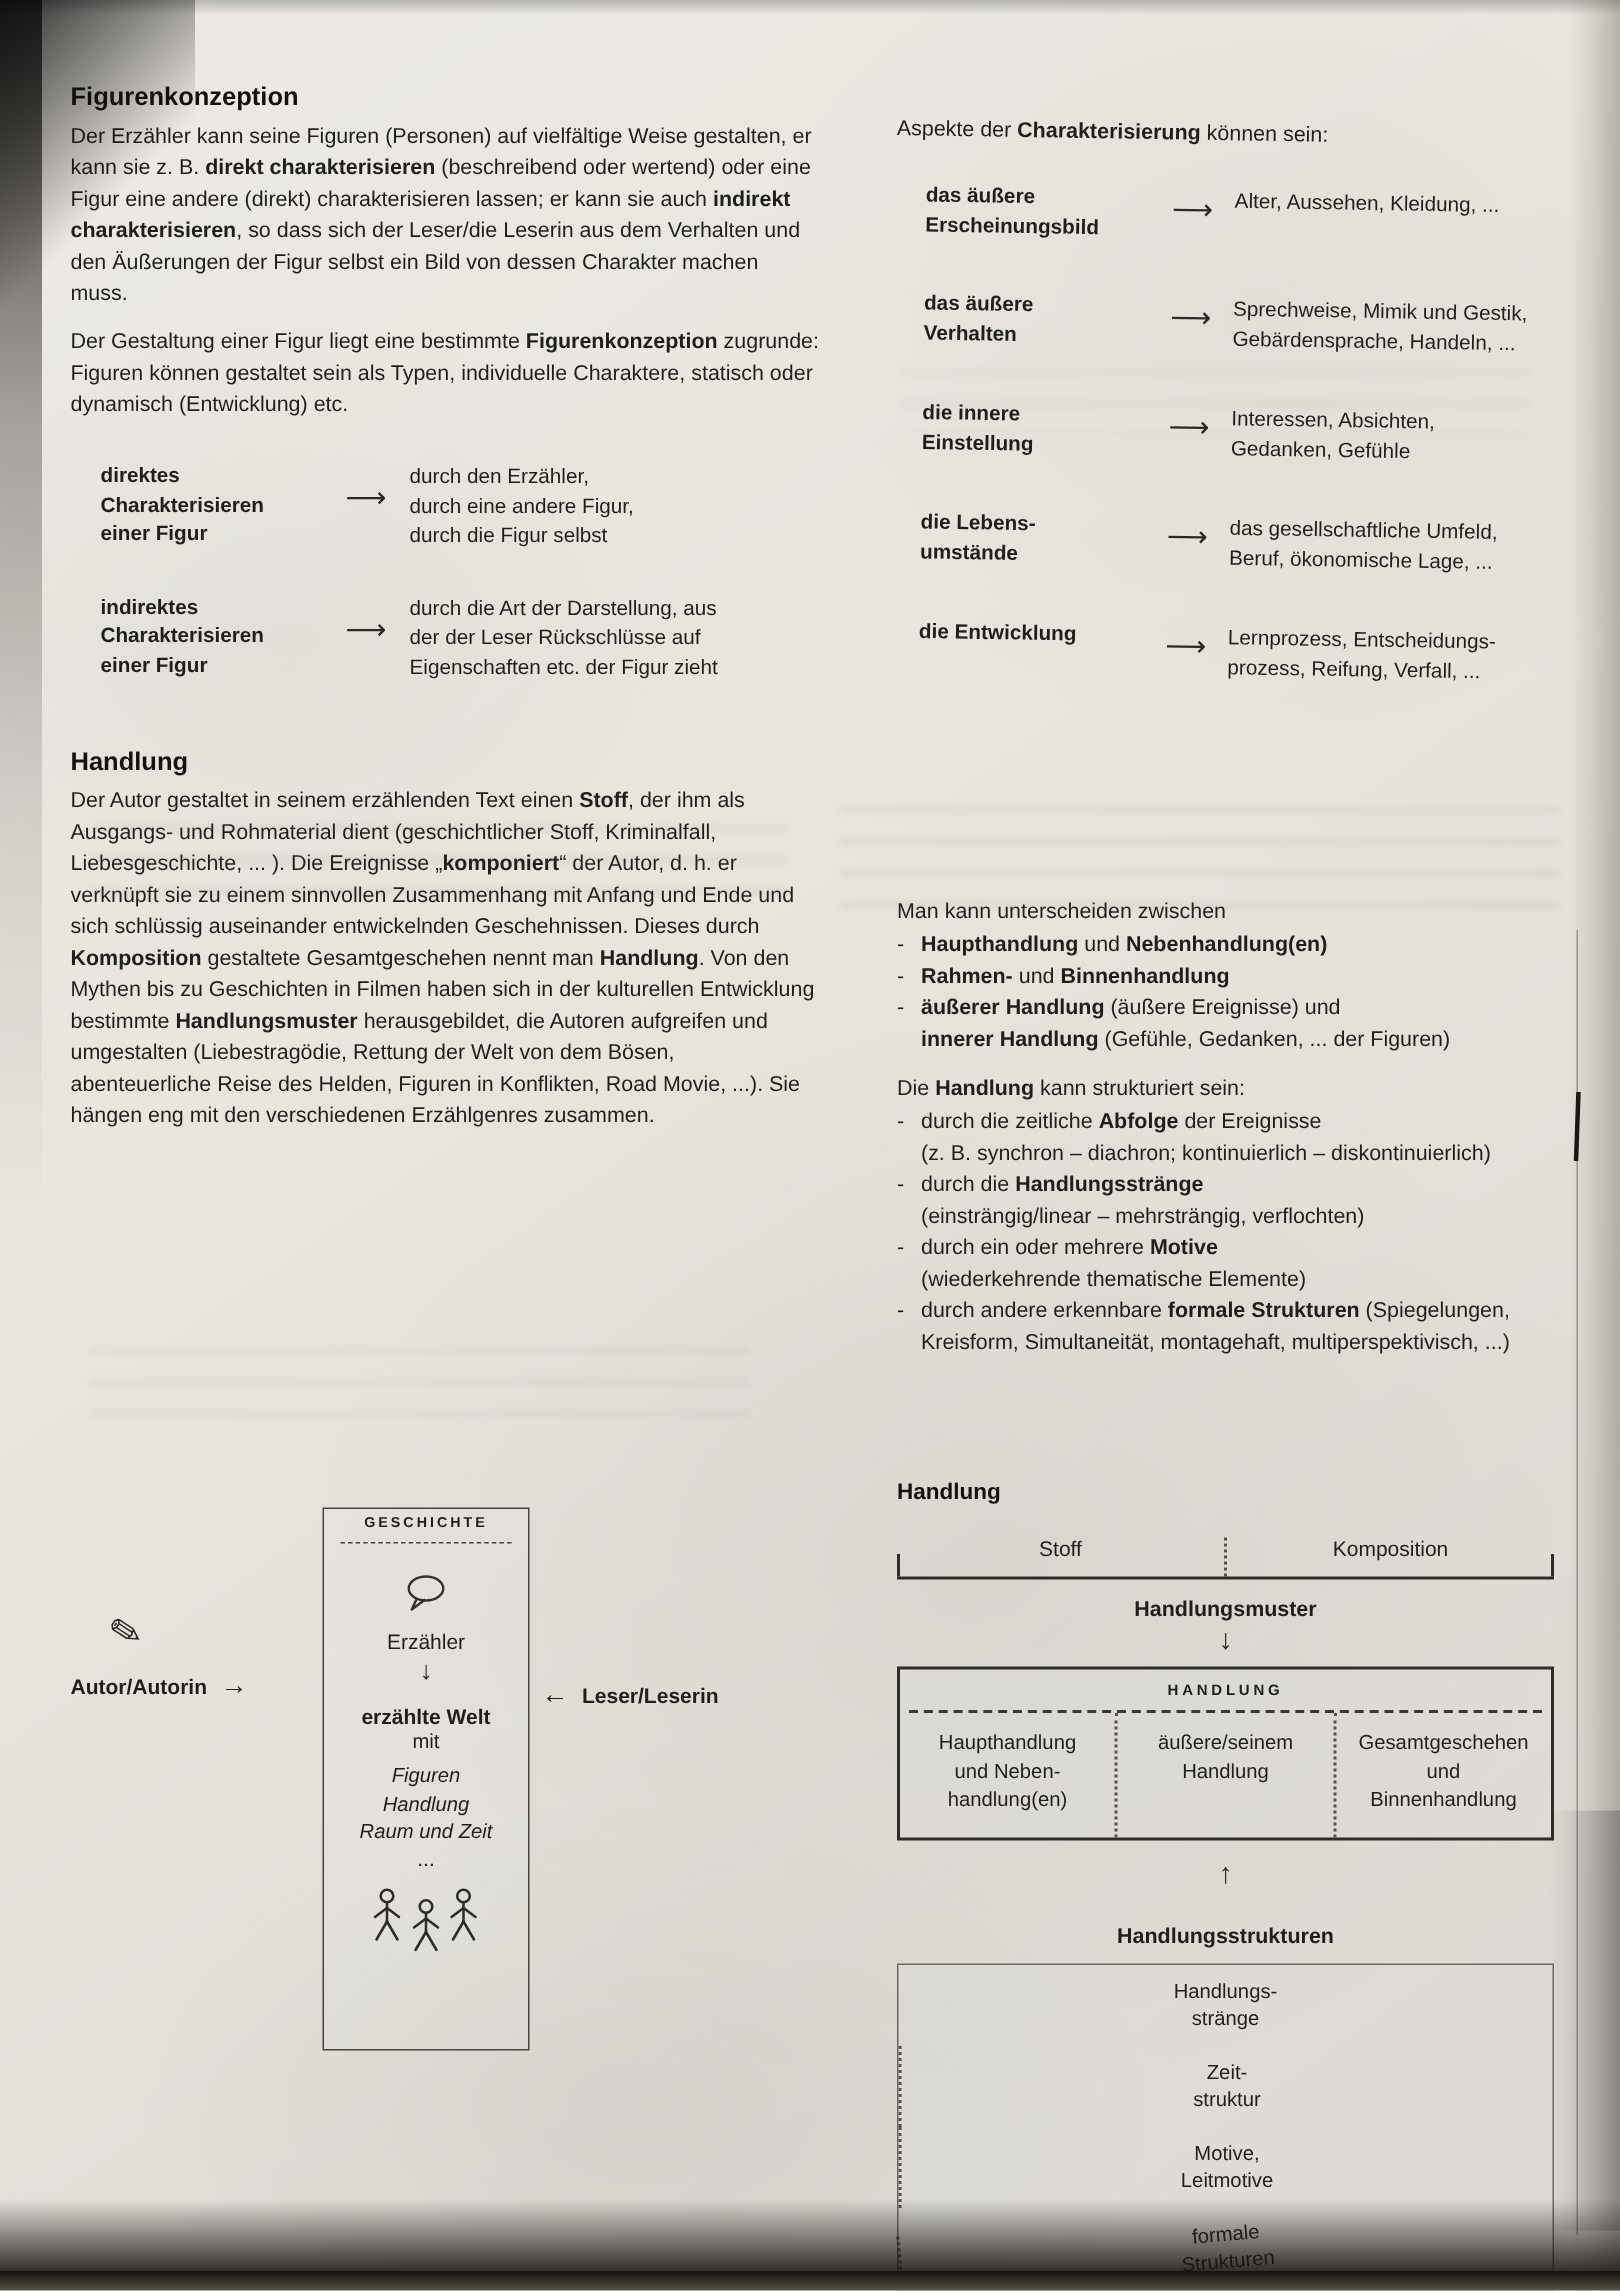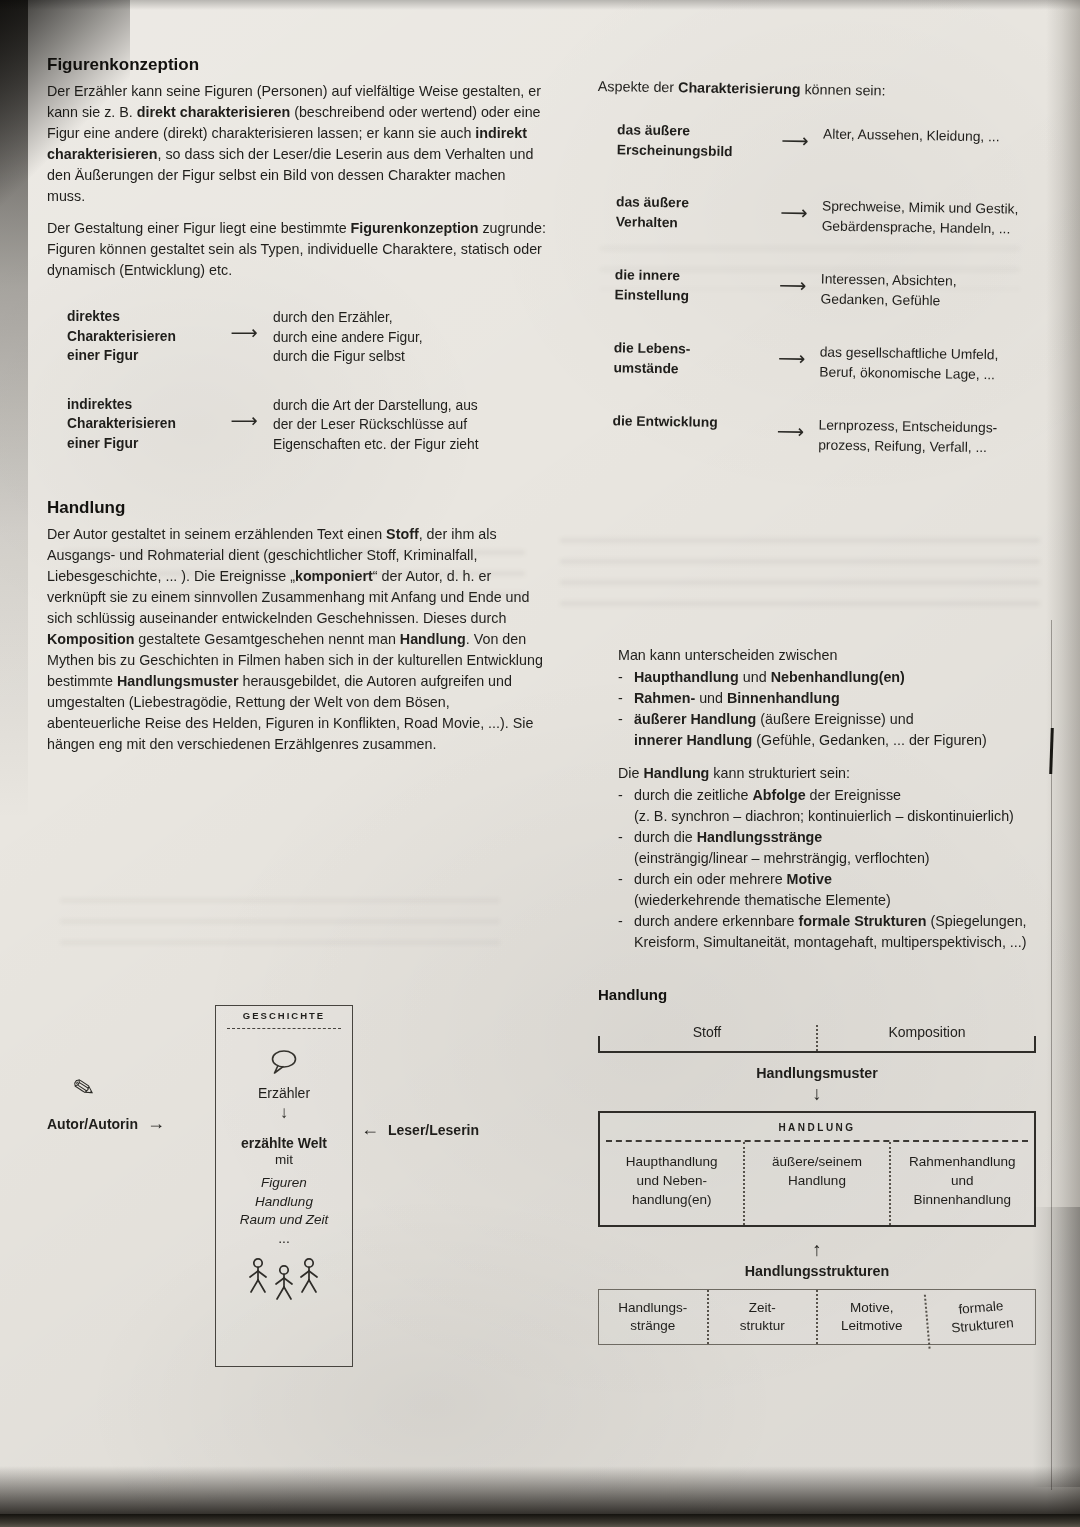--- a/index.html
+++ b/index.html
@@ -61,21 +61,21 @@
 
   
   .aspekte{position:absolute;left:0;top:0;width:440px;transform:rotate(0.9deg);transform-origin:0 0;}
   .aspekte-heading{font-size:14.3px;margin:0 0 26px 0;}
   .arow{display:flex;margin:0 0 33px 20px;}
   .alabel{width:150px;font-weight:bold;font-size:13.8px;line-height:19.5px;}
   .aarrow{width:56px;text-align:center;font-size:19px;color:#2a2925;padding-top:6px;}
   .aval{flex:1;font-size:13.8px;line-height:19.5px;padding-top:1px;}
 
   
-  .rlists{position:absolute;left:0;top:567px;width:448px;margin-left:20px;}
+  .rlists{position:absolute;left:0;top:520px;width:448px;}
   .rintro{font-size:14.3px;line-height:21px;margin:0 0 1px 0;font-weight:bold;}
   .rintro.plain{font-weight:normal;}
   .litem{display:flex;font-size:14.3px;line-height:21px;}
   .lmark{width:16px;flex:0 0 16px;}
   .ltext{flex:1;}
   .gap{height:12px;}
 
   
   .hdiagram{position:absolute;left:0;top:908px;width:438px;}
   .bracket{position:relative;display:flex;height:32px;border-bottom:2px solid #2f2d29;margin-top:16px;align-items:center;}
@@ -84,22 +84,22 @@
   .bracket-cell{flex:1;text-align:center;font-size:14px;padding-bottom:6px;}
   .bracket-divider{width:0;border-left:2px dotted #56524b;height:26px;align-self:flex-end;}
   .hm{font-size:14.3px;font-weight:bold;text-align:center;margin-top:12px;}
   .varrow{text-align:center;font-size:19px;margin-top:2px;color:#2a2925;}
   .hbox{border:2px solid #2f2d29;margin-top:6px;background:rgba(255,255,255,0.05);}
   .hbox-title{text-align:center;font-size:10px;font-weight:bold;letter-spacing:2.5px;padding:9px 0 7px 0;}
   .hbox-dash{border-top:2px dashed #3c3935;margin:0 6px;}
   .hcols{display:flex;}
   .hcol{flex:1;text-align:center;font-size:13.5px;line-height:19px;padding:10px 6px 16px 6px;}
   .hcol + .hcol{border-left:2px dotted #56524b;}
-  .hs{font-size:14.3px;font-weight:bold;text-align:center;margin-top:2px;}
-  .bbox{display:flex;border:1.6px solid #6e6a62;margin-top:10px;background:rgba(255,255,255,0.05);}
+  .hs{font-size:14.3px;font-weight:bold;text-align:center;margin-top:22px;}
+  .bbox{display:flex;border:1.6px solid #6e6a62;margin-top:10px;background:rgba(255,255,255,0.05);flex-direction:column;}
   .bcol{flex:1;text-align:center;font-size:13.5px;line-height:18px;padding:9px 4px;}
   .bcol + .bcol{border-left:2px dotted #56524b;}
   .bcol.rotated{transform:rotate(-5deg);}
 
   
   .artifact{position:absolute;pointer-events:none;z-index:3;}
   .edge-left{left:0;top:0;width:28px;height:820px;
     background:linear-gradient(to bottom, rgba(18,16,13,0.8), rgba(40,37,32,0.35) 35%, rgba(40,37,32,0.12) 65%, transparent);}
   .corner-tl{left:0;top:0;width:130px;height:230px;
     background:linear-gradient(135deg, rgba(12,11,9,0.85) 0%, rgba(12,11,9,0.45) 28%, transparent 58%);}
@@ -314,21 +314,21 @@
 
       <div class="hbox">
         <div class="hbox-title">HANDLUNG</div>
         <div class="hbox-dash"></div>
         <div class="hcols">
           <div class="hcol prel">Haupthandlung
 und Neben-
 handlung(en)</div>
           <div class="hcol prel">äußere/seinem
 Handlung</div>
-          <div class="hcol prel">Rahmenhandlung
+          <div class="hcol prel">Gesamtgeschehen
 und
 Binnenhandlung</div>
         </div>
       </div>
 
       <div class="varrow" style="margin-top:12px;">↑</div>
       <div class="hs">Handlungsstrukturen</div>
 
       <div class="bbox">
         <div class="bcol prel">Handlungs-

